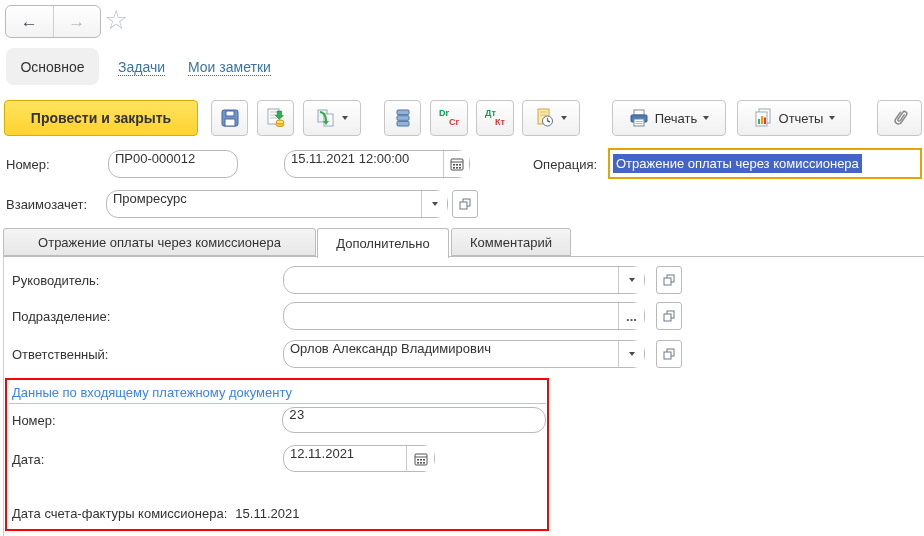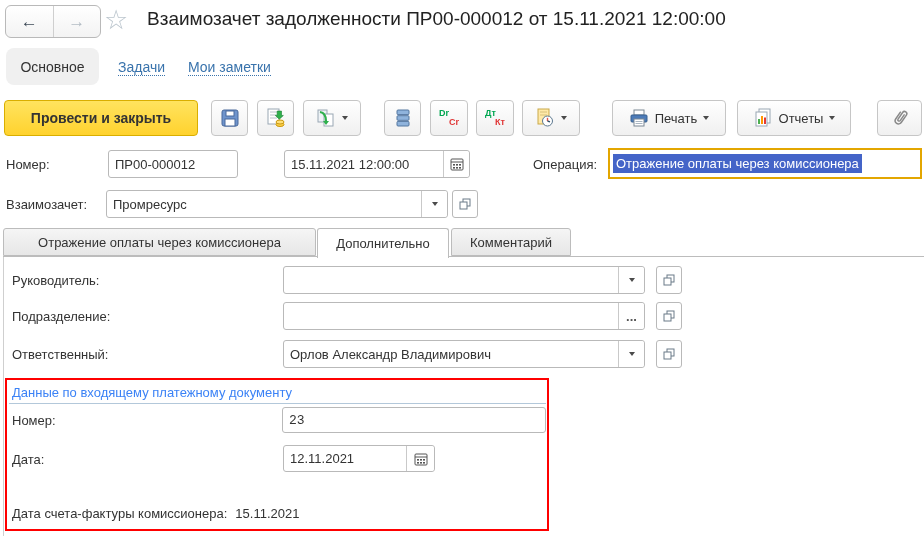--- a/index.html
+++ b/index.html
@@ -34,22 +34,22 @@
   .btn-yellow { background:linear-gradient(#ffe35f,#ffd22e); border:1px solid #d9ae00;
     font-weight:700; font-size:14px; color:#333; }
   .caret { width:0; height:0; border-left:3.5px solid transparent; border-right:3.5px solid transparent;
     border-top:4.5px solid #4a4a4a; }
   .acct { width:22px; height:22px; position:relative; font-weight:700; font-size:9px; line-height:9px; }
   .acct .g { position:absolute; left:1px; top:2px; color:#00a651; }
   .acct .r { position:absolute; right:1px; bottom:2px; color:#e03636; }
   .btn-label { font-size:13px; color:#333; }
 
   
-  .inp { position:absolute; border:1px solid #b9b9b9; border-radius:3px; background:#fff;
-    display:flex; align-items:center; color:#333; font-size:13px; }
+  .inp { position:absolute; border:1px solid #b9b9b9; border-radius:12px; background:#fff;
+    display:flex; align-items:flex-start; color:#333; font-size:13px; }
   .inp .val { flex:1; padding:0 6px; white-space:nowrap; overflow:hidden; }
   .inp .sect { width:26px; align-self:stretch; border-left:1px solid #c9c9c9;
     display:flex; align-items:center; justify-content:center; cursor:pointer; background:#fff;
     border-radius:0 3px 3px 0; color:#555; }
   .btn-sm { position:absolute; width:26px; height:28px; border:1px solid #b9b9b9; border-radius:3px;
     background:#fff; display:flex; align-items:center; justify-content:center; cursor:pointer; }
 
   .op-field { position:absolute; left:608px; top:148px; width:314px; height:31px;
     border:2px solid #e3a600; background:#fff; display:flex; align-items:center; padding-left:3px; }
   .op-field .sel { background:#4464c8; color:#fff; padding:2px 3px; white-space:nowrap; font-size:13px; }
@@ -76,21 +76,20 @@
 
   <div class="navgroup">
     <div class="half">
         <span>←</span>
       </div>
     <div class="half">
         <span>→</span>
       </div>
   </div>
   <div class="star">☆</div>
-  <div class="title">Взаимозачет задолженности ПР00-000012 от 15.11.2021 12:00:00</div>
 
   <div class="main-section-tab">Основное</div>
   <a class="navlink" style="left:118px;">Задачи</a>
   <a class="navlink" style="left:188px;">Мои заметки</a>
 
   <div class="btn btn-yellow" style="left:4px; width:194px;">
     <span>Провести и закрыть</span>
   </div>
 
   <div class="btn" style="left:211px; width:37px;">

